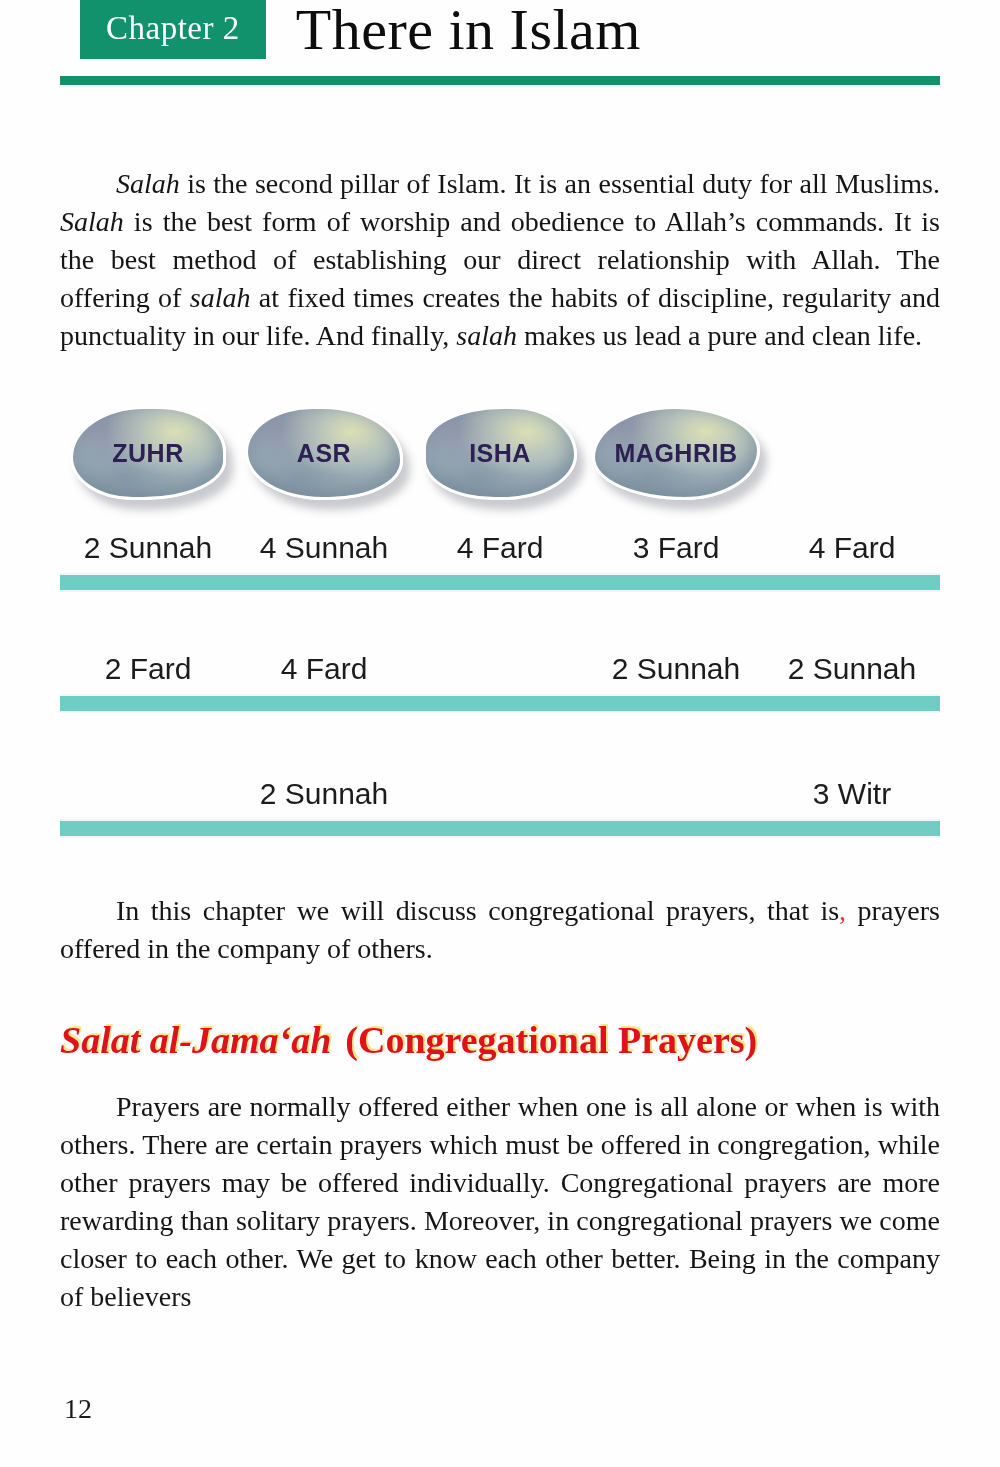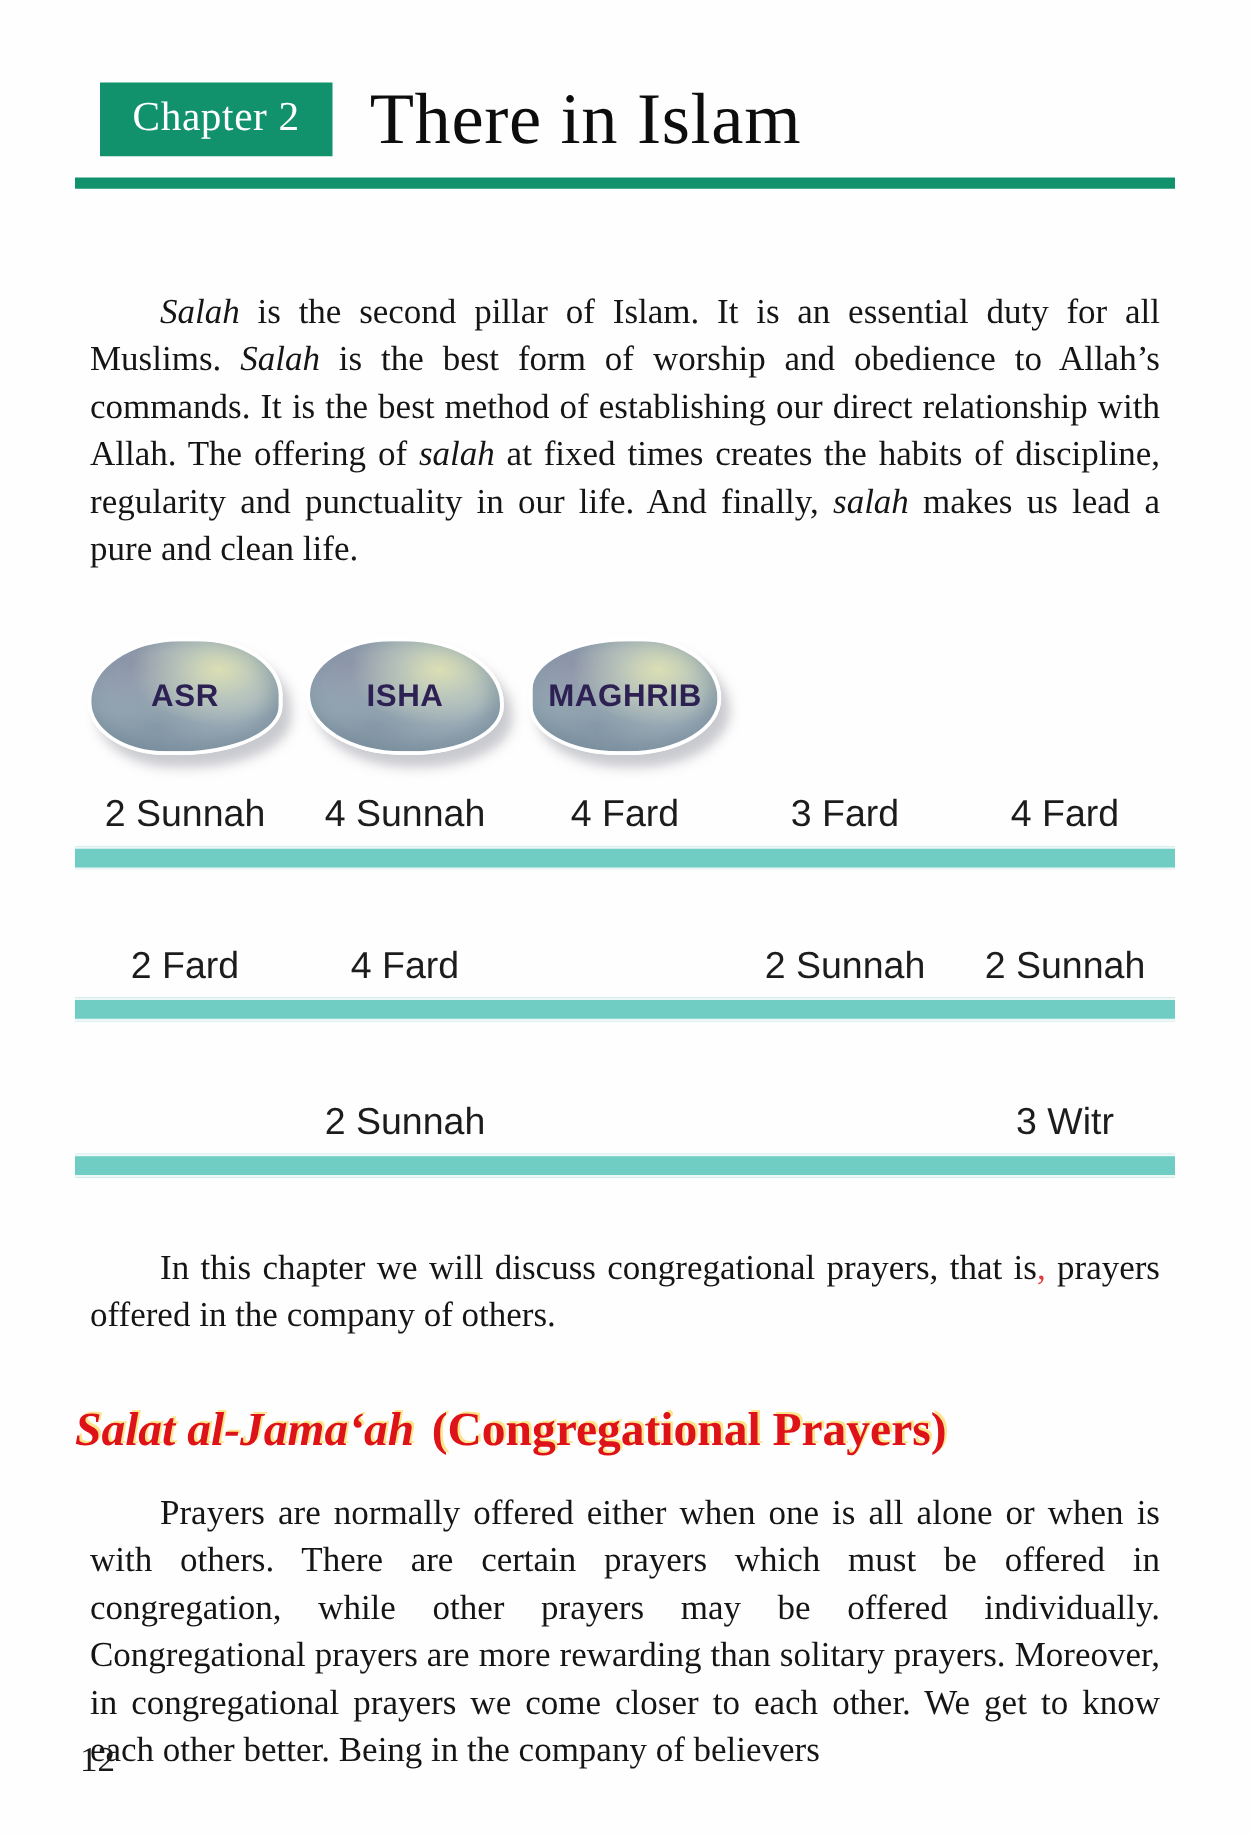--- a/index.html
+++ b/index.html
@@ -7,38 +7,38 @@
     position:relative;
     width:1000px;height:1467px;
     box-sizing:border-box;
     background:#fffefe;
     font-family:"Liberation Serif", serif;
     color:#151515;
     overflow:hidden;
     padding:0 60px;
   }
   
-  .header{display:flex;align-items:flex-start;padding-top:66px;}
+  .header{display:flex;align-items:flex-end;}
   .chapter-badge{
     background:#11926d;color:#ffffff;
     font-size:33px;line-height:1;
     padding:12px 26px 14px 26px;
     margin-left:20px;
     letter-spacing:.5px;
   }
   .page-title{
     margin:0 0 0 30px;
     font-size:58px;font-weight:400;line-height:1;
     color:#0d0d0d;letter-spacing:.5px;
   }
   .title-rule{height:9px;background:#11926d;margin-top:17px;}
   
   .body-text{
     font-size:28px;line-height:38px;
-    text-align:justify;margin:12px;
+    text-align:justify;margin:0;
   }
   .indent{text-indent:56px;}
   .p-intro{margin-top:80px;}
   .p-chapter-intro{margin-top:54px;}
   .p-congregational{margin-top:26px;}
   
   .prayer-table{margin-top:48px;}
   .stones-row{
     display:grid;grid-template-columns:repeat(5,1fr);
     height:100px;align-items:center;
@@ -109,20 +109,23 @@
     <div class="chapter-badge">Chapter 2</div>
     <h1 class="page-title">There in Islam</h1>
   </div>
   <div class="title-rule"></div>
 
   <p class="body-text indent p-intro"><i>Salah</i><span> is the second pillar of Islam. It is an essential duty for all Muslims. </span><i>Salah</i><span> is the best form of worship and obedience to Allah’s commands. It is the best method of establishing our direct relationship with Allah. The offering of </span><i>salah</i><span> at fixed times creates the habits of discipline, regularity and punctuality in our life. And finally, </span><i>salah</i><span> makes us lead a pure and clean life.</span></p>
 
   <section class="prayer-table">
     <div class="stones-row">
         <div class="stone">
+          <span class="stone-label">ZUHR</span>
+        </div>
+        <div class="stone">
           <span class="stone-label">ASR</span>
         </div>
         <div class="stone">
           <span class="stone-label">ISHA</span>
         </div>
         <div class="stone">
           <span class="stone-label">MAGHRIB</span>
         </div>
       </div>
     <div>

